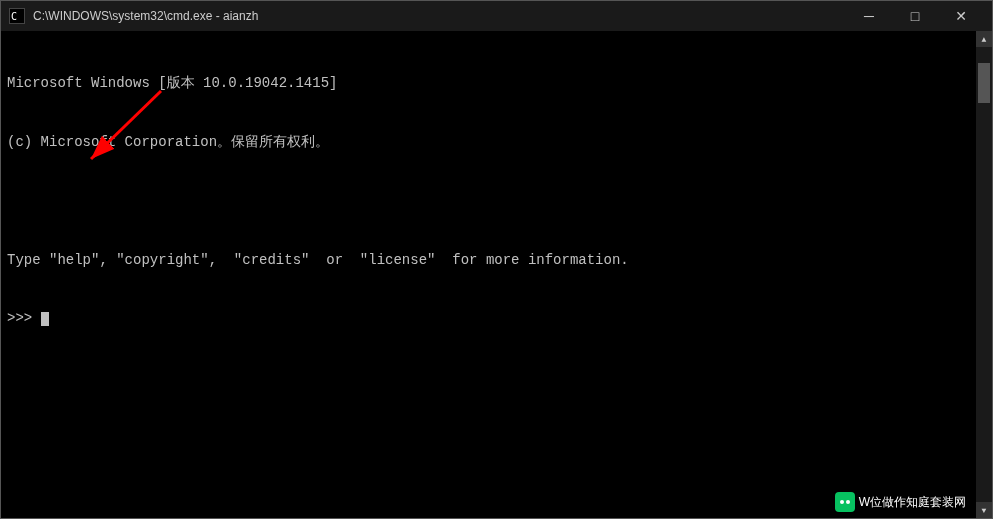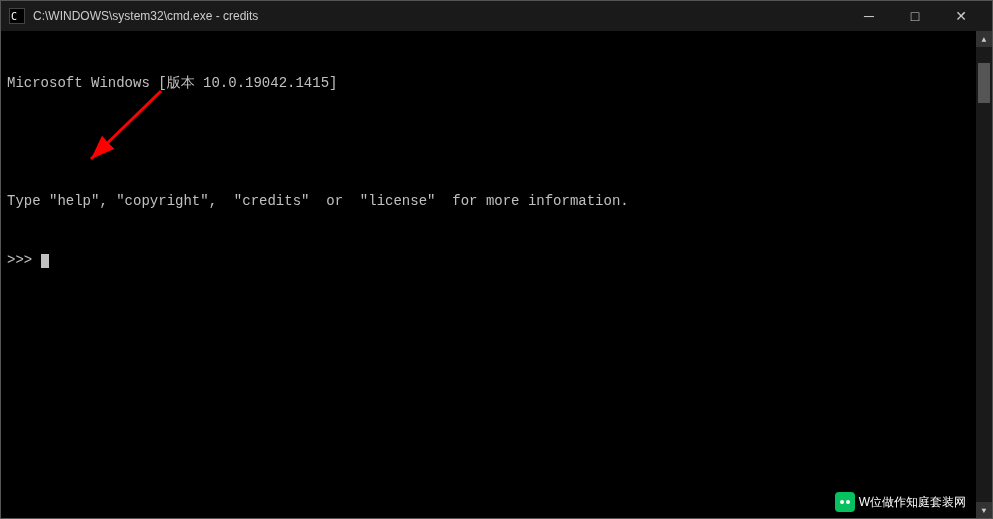--- a/index.html
+++ b/index.html
@@ -189,32 +189,33 @@
 <div class="window">
 
   <div class="title-bar">
     <div class="title-bar-left">
       <div class="title-bar-icon">
         <svg width="14" height="14" viewBox="0 0 14 14">
           <rect width="14" height="14" fill="#000"></rect>
           <text x="1" y="11" font-size="10" fill="#fff" font-family="monospace">C</text>
         </svg>
       </div>
-      <span class="title-bar-text">C:\WINDOWS\system32\cmd.exe - credits</span>
+      <span class="title-bar-text">C:\WINDOWS\system32\cmd.exe - aianzh</span>
     </div>
     <div class="title-bar-controls">
       <div class="title-btn">─</div>
       <div class="title-btn">□</div>
       <div class="title-btn close">✕</div>
     </div>
   </div>
 
   <div class="console-body">
     <div class="console-text">
       <span class="line">Microsoft Windows [版本 10.0.19042.1415]</span>
+      <span class="line">(c) Microsoft Corporation。保留所有权利。</span>
       <span class="line"> </span>
       <span class="line">Type "help", "copyright",  "credits"  or  "license"  for more information.</span>
       <span class="line">&gt;&gt;&gt; <span class="cursor-blink"></span></span>
     </div>
 
     <div class="arrow-overlay">
       <svg class="red-arrow" viewBox="0 0 120 100">
         <defs>
           <marker id="arrowhead" markerWidth="8" markerHeight="6" refX="8" refY="3" orient="auto">
             <polygon points="0 0, 8 3, 0 6" fill="#ff0000"></polygon>

